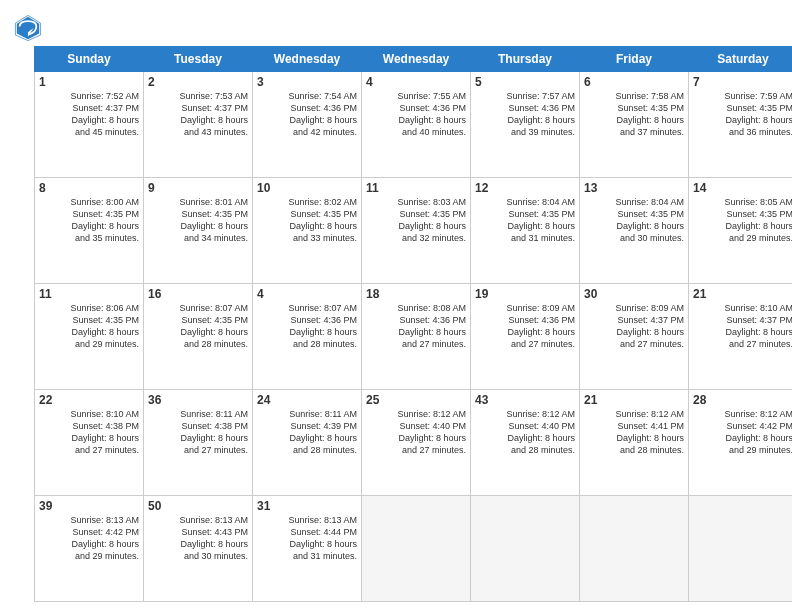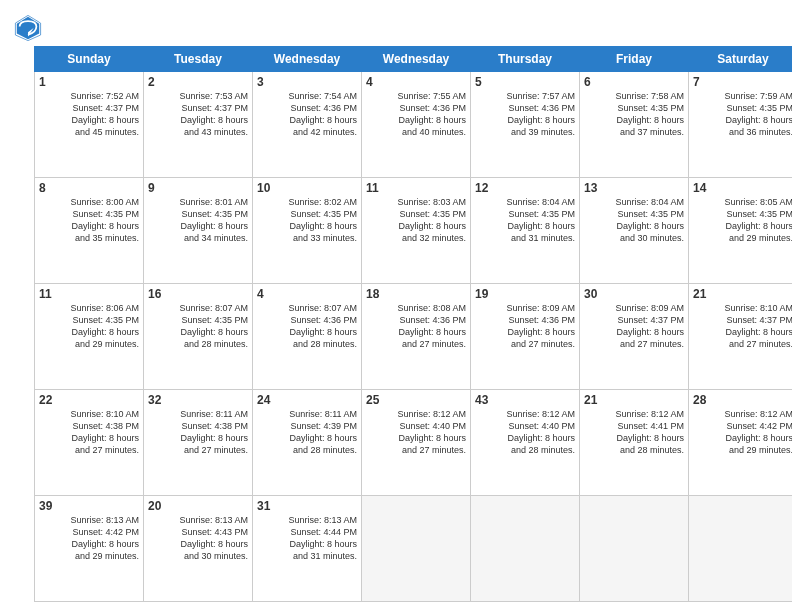--- a/index.html
+++ b/index.html
@@ -228,21 +228,21 @@
             <span class="day-number">21</span>
             <div class="cell-content">Sunrise: 8:10 AM<br>Sunset: 4:37 PM<br>Daylight: 8 hours<br>and 27 minutes.</div>
           </td>
         </tr>
         <tr>
           <td>
             <span class="day-number">22</span>
             <div class="cell-content">Sunrise: 8:10 AM<br>Sunset: 4:38 PM<br>Daylight: 8 hours<br>and 27 minutes.</div>
           </td>
           <td>
-            <span class="day-number">32</span>
+            <span class="day-number">36</span>
             <div class="cell-content">Sunrise: 8:11 AM<br>Sunset: 4:38 PM<br>Daylight: 8 hours<br>and 27 minutes.</div>
           </td>
           <td>
             <span class="day-number">24</span>
             <div class="cell-content">Sunrise: 8:11 AM<br>Sunset: 4:39 PM<br>Daylight: 8 hours<br>and 28 minutes.</div>
           </td>
           <td>
             <span class="day-number">25</span>
             <div class="cell-content">Sunrise: 8:12 AM<br>Sunset: 4:40 PM<br>Daylight: 8 hours<br>and 27 minutes.</div>
           </td>
@@ -258,21 +258,21 @@
             <span class="day-number">28</span>
             <div class="cell-content">Sunrise: 8:12 AM<br>Sunset: 4:42 PM<br>Daylight: 8 hours<br>and 29 minutes.</div>
           </td>
         </tr>
         <tr>
           <td>
             <span class="day-number">39</span>
             <div class="cell-content">Sunrise: 8:13 AM<br>Sunset: 4:42 PM<br>Daylight: 8 hours<br>and 29 minutes.</div>
           </td>
           <td>
-            <span class="day-number">20</span>
+            <span class="day-number">50</span>
             <div class="cell-content">Sunrise: 8:13 AM<br>Sunset: 4:43 PM<br>Daylight: 8 hours<br>and 30 minutes.</div>
           </td>
           <td>
             <span class="day-number">31</span>
             <div class="cell-content">Sunrise: 8:13 AM<br>Sunset: 4:44 PM<br>Daylight: 8 hours<br>and 31 minutes.</div>
           </td>
           <td class="empty"></td>
           <td class="empty"></td>
           <td class="empty"></td>
           <td class="empty"></td>

